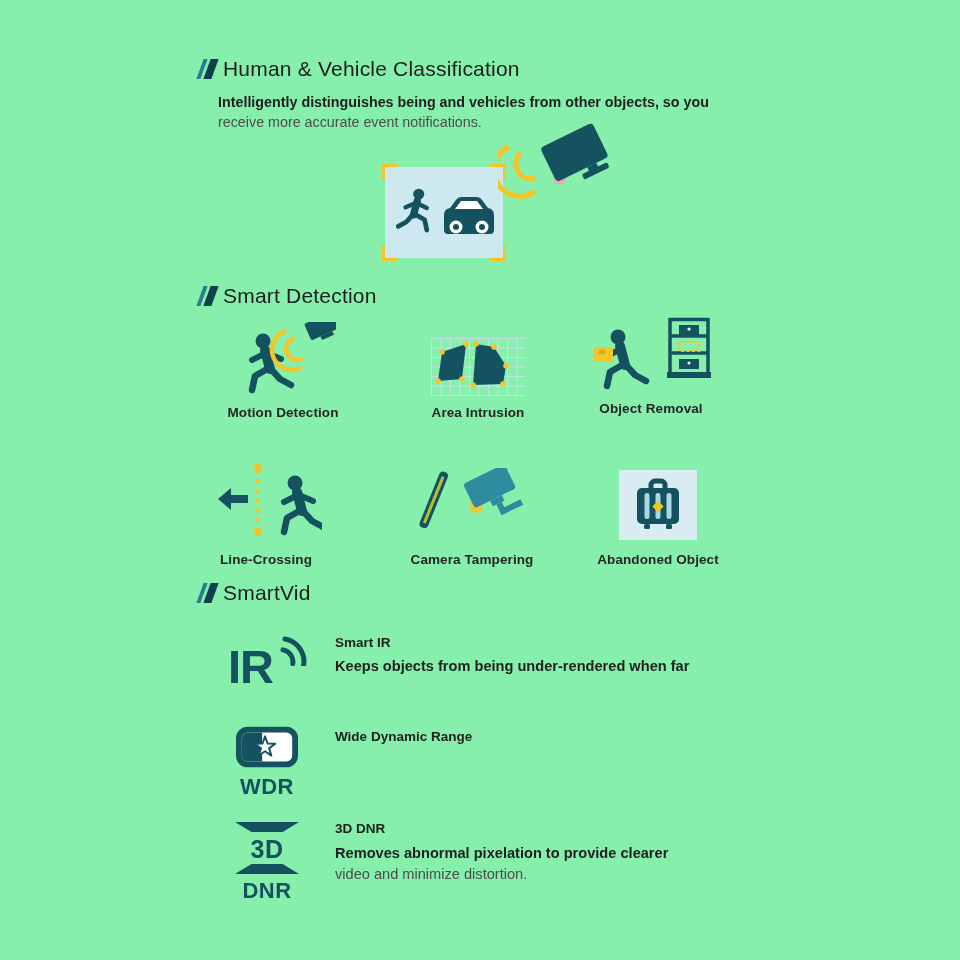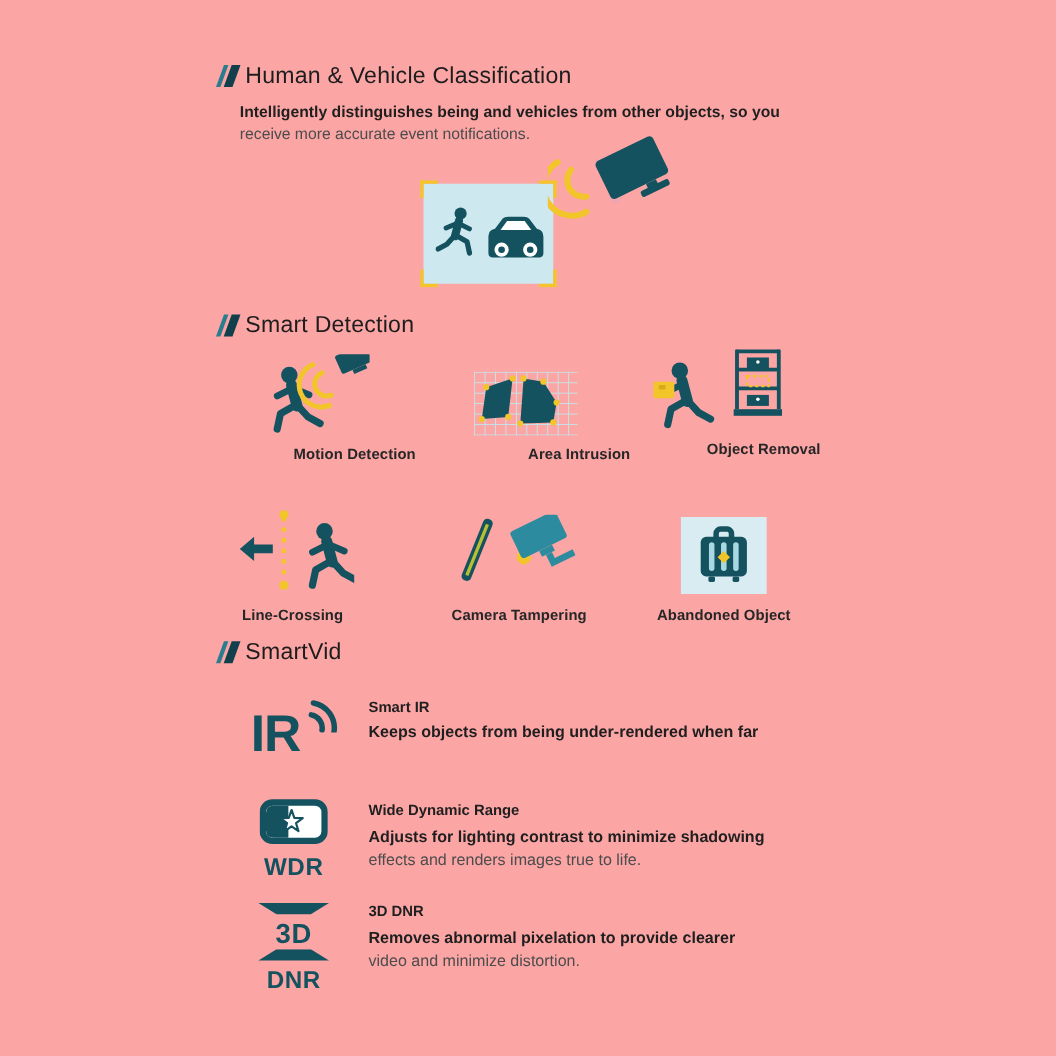--- a/index.html
+++ b/index.html
@@ -1,18 +1,18 @@
 <!DOCTYPE html>
 <html><head>
 <meta charset="utf-8">
 <style>
   * { margin:0; padding:0; box-sizing:border-box; }
   html,body { background:#ffffff; }
   body { font-family:"Liberation Sans", sans-serif; }
-  .canvas { position:relative; width:960px; height:960px; background:#fca5a5; overflow:hidden; margin:0 auto; }
+  .canvas { position:relative; width:960px; height:960px; background:#86efac; overflow:hidden; margin:0 auto; }
 
   
   .sec-header { position:absolute; display:flex; align-items:center; gap:7px;
                 font-size:21px; color:#1d1d1d; letter-spacing:.2px; }
   .slash { position:relative; width:18px; height:20px; display:inline-block; flex:0 0 18px; }
   .slash .s1 { position:absolute; left:2px; top:0; width:4px; height:20px; background:#2a7d8e; transform:skewX(-20deg); }
   .slash .s2 { position:absolute; left:9px; top:0; width:8px; height:20px; background:#123f4c; transform:skewX(-20deg); }
 
   
   .desc { position:absolute; font-size:14.3px; line-height:20px; color:#1f1f1f; }
@@ -27,21 +27,21 @@
   .c-bl { left:-3px; bottom:-3px; border-right:none; border-top:none; }
   .c-br { right:-3px; bottom:-3px; border-left:none; border-top:none; }
 
   .abs { position:absolute; }
 
   
   .sd-cell { position:absolute; width:190px; text-align:center; }
   .sd-icon { display:flex; align-items:flex-end; justify-content:center; }
   .sd-label { font-size:13.5px; font-weight:bold; color:#262626; letter-spacing:.1px; }
   .r1 .sd-icon { height:74px; }
-  .r1 .sd-label { margin-top:9px;text-align:right; }
+  .r1 .sd-label { margin-top:9px; }
   .r2 .sd-icon { height:80px; }
   .r2 .sd-label { margin-top:12px; }
 
   .grid-bg { width:94px; height:58px; position:relative;
      background-image:linear-gradient(to right,#c6e2e8 1px,transparent 1px),
                       linear-gradient(to bottom,#c6e2e8 1px,transparent 1px);
      background-size:9.5px 9.5px; }
   .grid-bg svg { position:absolute; left:0; top:0; }
 
   .ao-bg { width:78px; height:70px; background:#d9ecf2; display:flex; align-items:center; justify-content:center; }
@@ -287,24 +287,20 @@
 
   <div class="wdr-block">
     <svg width="62" height="42" viewBox="0 0 64 42">
       <rect x="3" y="3" width="58" height="36" rx="9" fill="#ffffff" stroke="#14525f" stroke-width="6"></rect>
       <path d="M6 13 Q6 6 13 6 L27 6 L27 36 L13 36 Q6 36 6 29 Z" fill="#14525f"></path>
       <polygon points="30,10 32.6,17.4 40.5,17.6 34.2,22.4 36.5,29.9 30,25.4 23.5,29.9 25.8,22.4 19.5,17.6 27.4,17.4" fill="#ffffff" stroke="#14525f" stroke-width="2" stroke-linejoin="round"></polygon>
     </svg>
     <div class="wdr-text">WDR</div>
   </div>
   <div class="sv-title" style="left:335px; top:729px;">Wide Dynamic Range</div>
-  <div class="desc" style="left:335px; top:751px; width:420px; font-size:14.6px; line-height:21px;">
-    <span class="l1">Adjusts for lighting contrast to minimize shadowing</span>
-    <span class="l2">effects and renders images true to life.</span>
-  </div>
 
   <div class="dnr-block">
     <svg width="68" height="11" viewBox="0 0 70 12">
       <polygon points="0,0 70,0 52,11 18,11" fill="#14525f"></polygon>
     </svg>
     <div class="dnr-3d">3D</div>
     <svg width="68" height="11" viewBox="0 0 70 12">
       <polygon points="18,0 52,0 70,11 0,11" fill="#14525f"></polygon>
     </svg>
     <div class="dnr-dnr">DNR</div>

